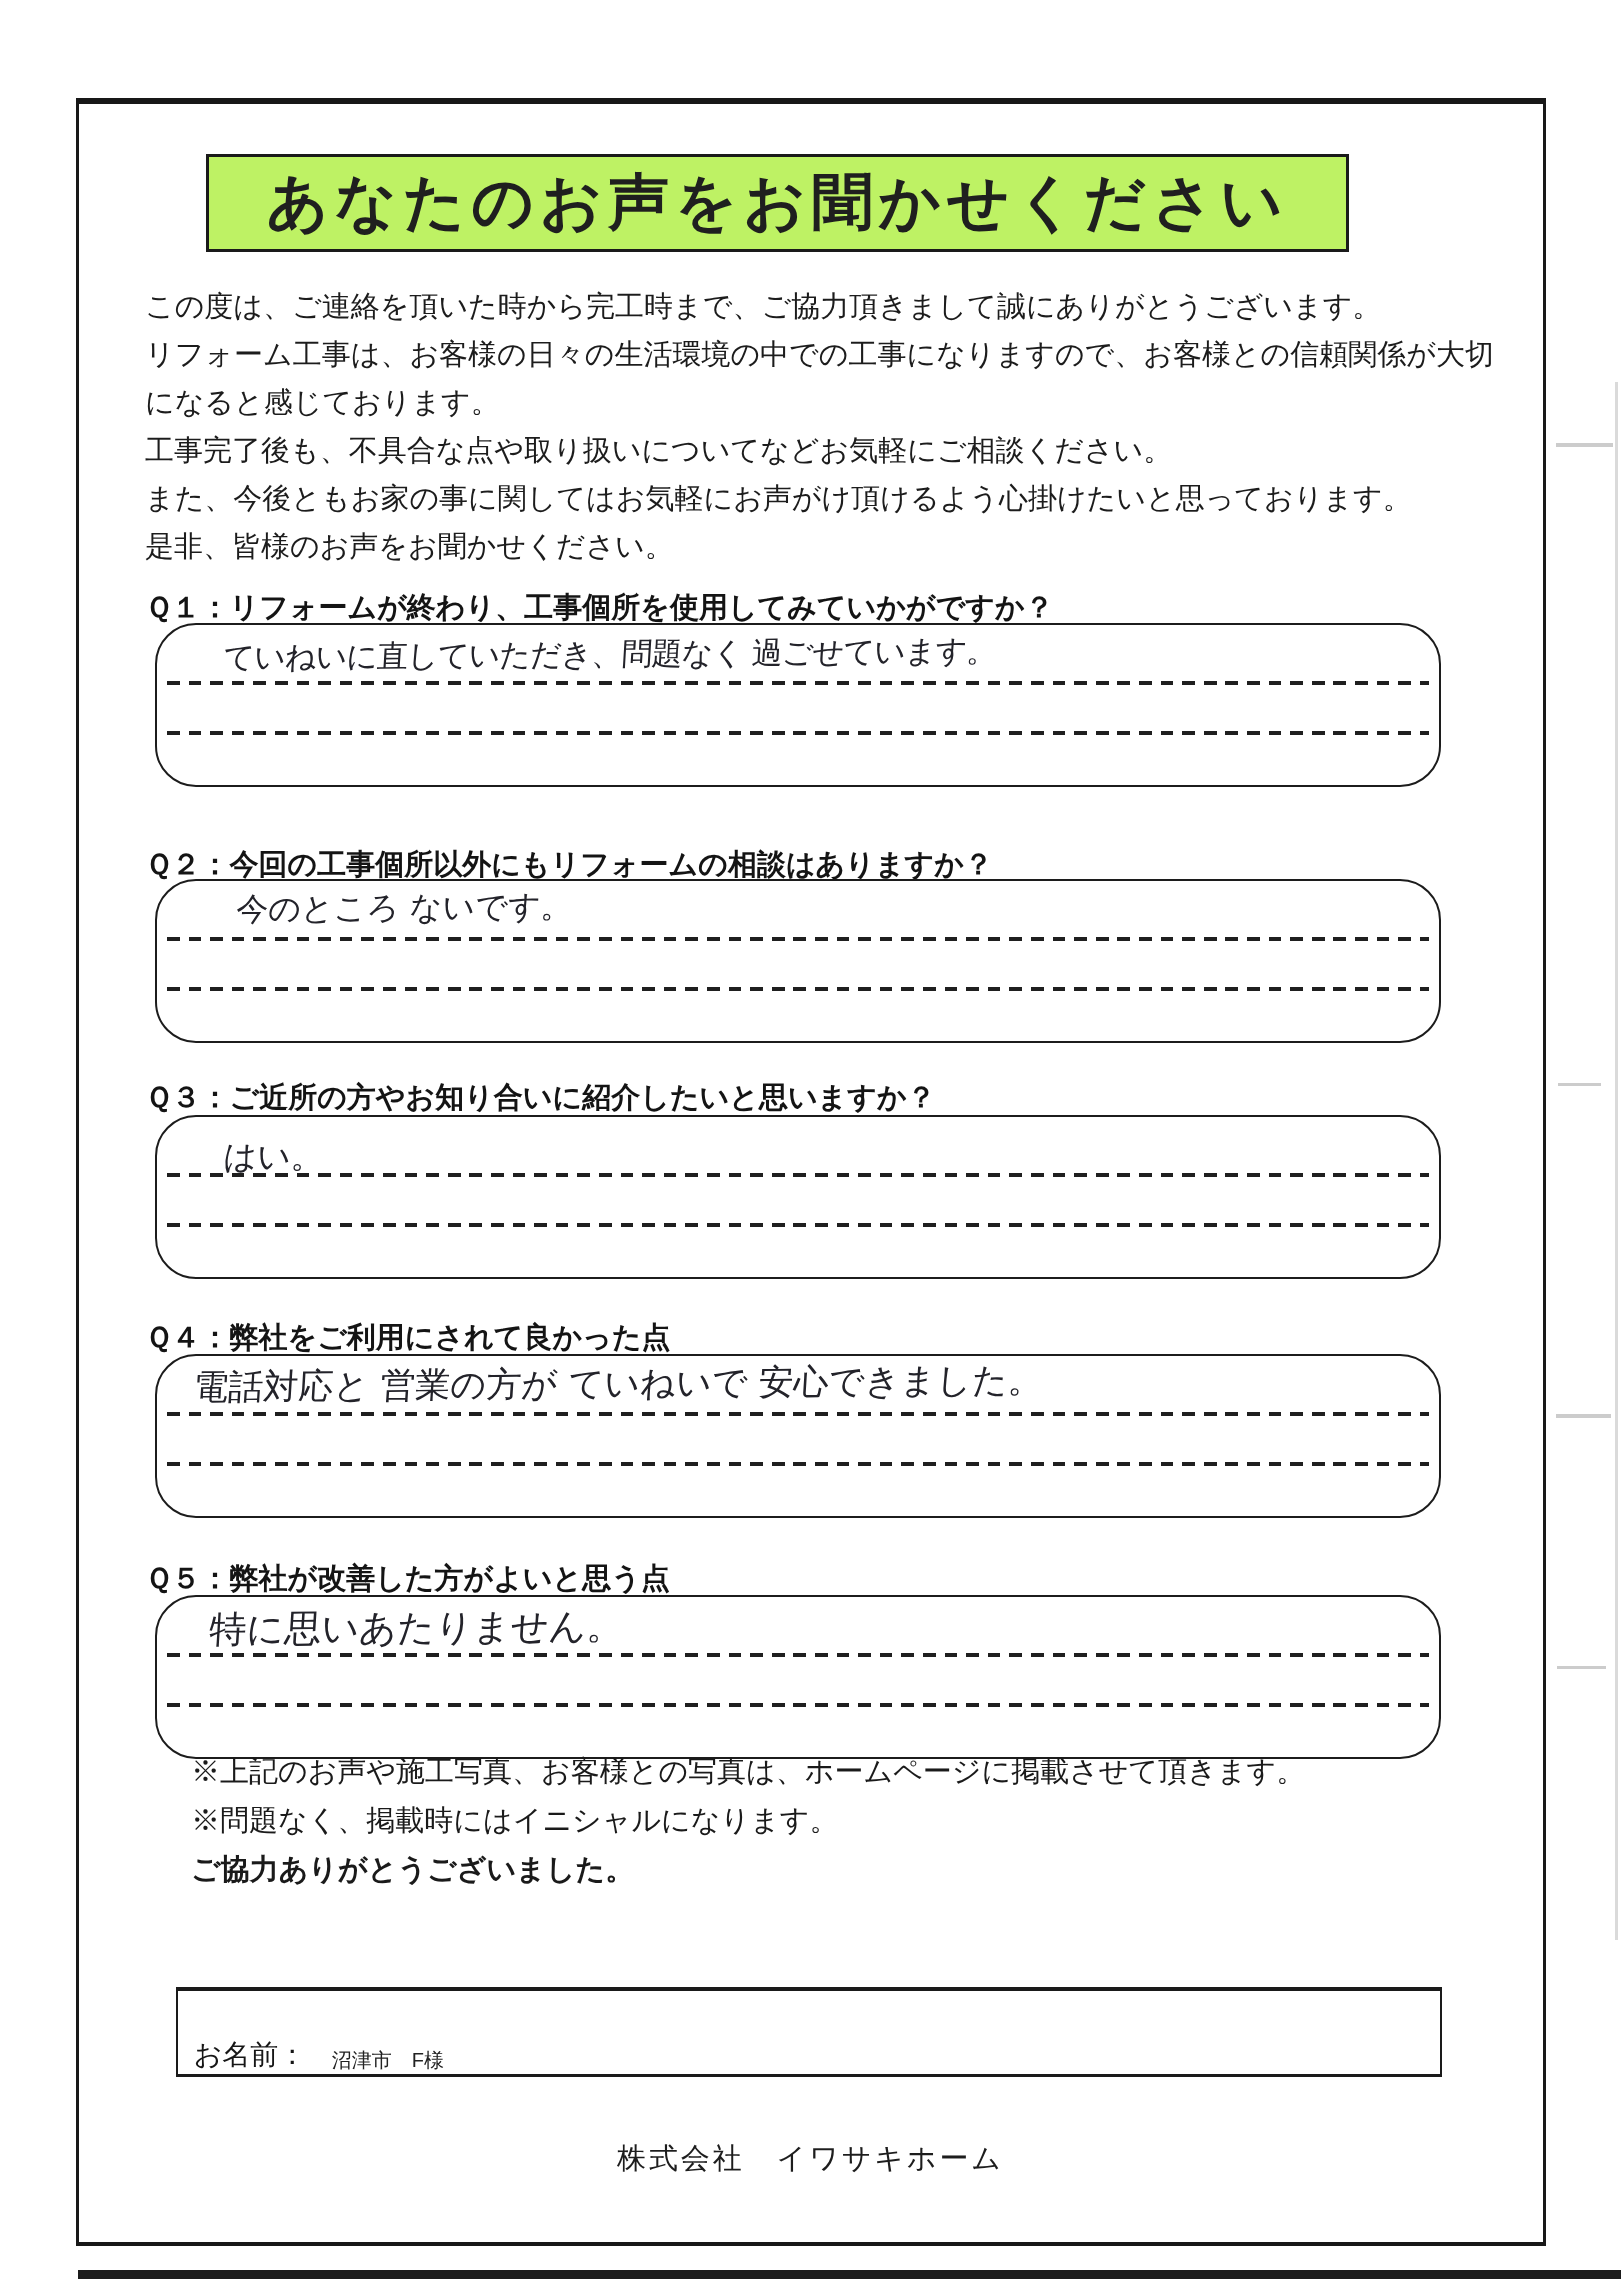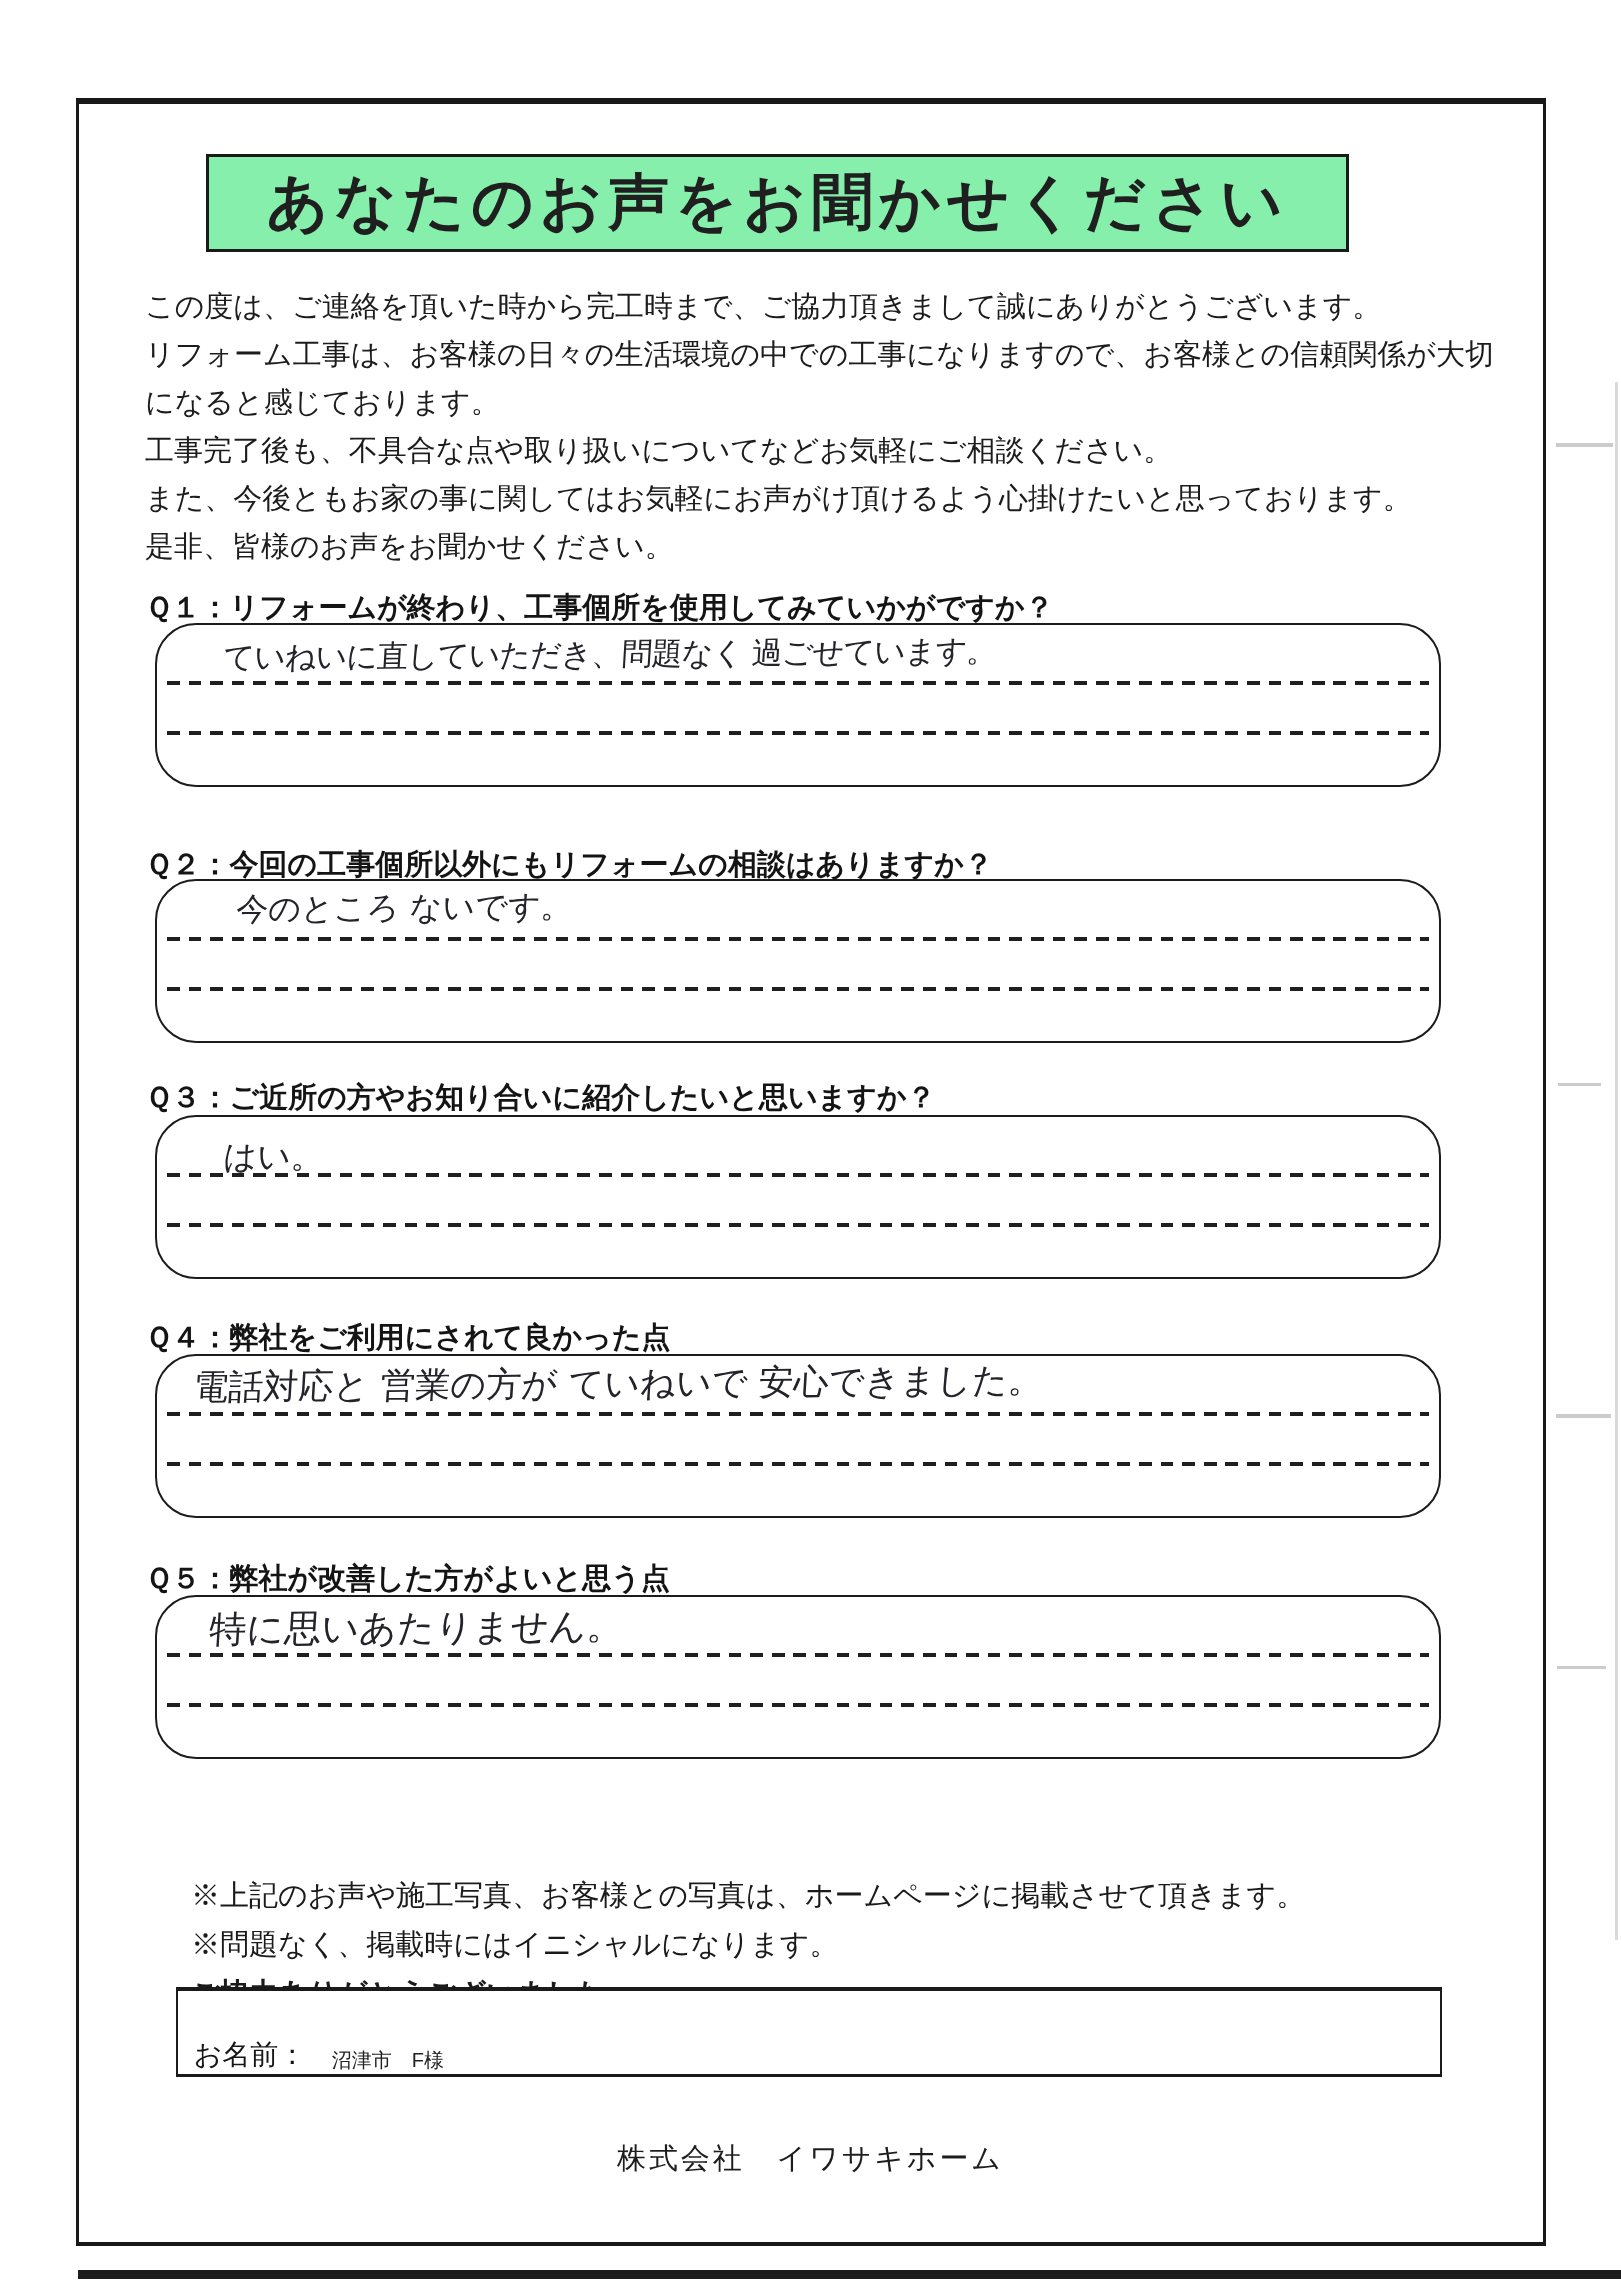--- a/index.html
+++ b/index.html
@@ -17,21 +17,21 @@
     left:76px;top:98px;width:1470px;height:2148px;
     border-style:solid;border-color:#181818;
     border-width:6.9px 3.9px 4.9px 3.9px;
     box-sizing:border-box;
   }
   
   #title-box{
     left:206px;top:154px;width:1143px;height:98px;
     border:3.9px solid #1a1a1a;box-sizing:border-box;
     display:flex;align-items:center;justify-content:center;
-    background:#86efac;
+    background:#bef264;
   }
   #page-title{
     font-family:"Liberation Serif", serif;
     font-weight:bold;font-size:61px;letter-spacing:5.9px;
     color:#1f1f1f;white-space:nowrap;
   }
   
   #intro{left:145px;top:282px;width:1323px;font-size:29px;line-height:48px;color:#1c1c1c;}
   #intro div{white-space:nowrap;}
   
@@ -47,21 +47,21 @@
   }
   .dash.r1{top:56px;}
   .dash.r2{top:106px;}
   .hand{
     font-family:"DejaVu Sans", sans-serif;
     color:#23232a;white-space:nowrap;
     transform:skewX(-4deg) rotate(-0.5deg);
     transform-origin:left bottom;
   }
   
-  #notes{left:191px;top:1871px;font-size:29px;line-height:49px;color:#1a1a1a;font-family:Liberation Serif, serif;}
+  #notes{left:191px;top:1747px;font-size:29px;line-height:49px;color:#1a1a1a;font-family:Liberation Serif, serif;}
   #notes div{white-space:nowrap;}
   .thanks{font-weight:bold;}
   
   #name-box{
     left:176px;top:1987px;width:1266px;height:90px;
     border-style:solid;border-color:#1a1a1a;border-width:4.9px 2.9px 3.9px 2.9px;
     box-sizing:border-box;background:#fff;
     display:flex;align-items:flex-end;padding:19.6px 0 0 15.7px;
   }
   #name-label{font-size:28px;color:#161616;}

